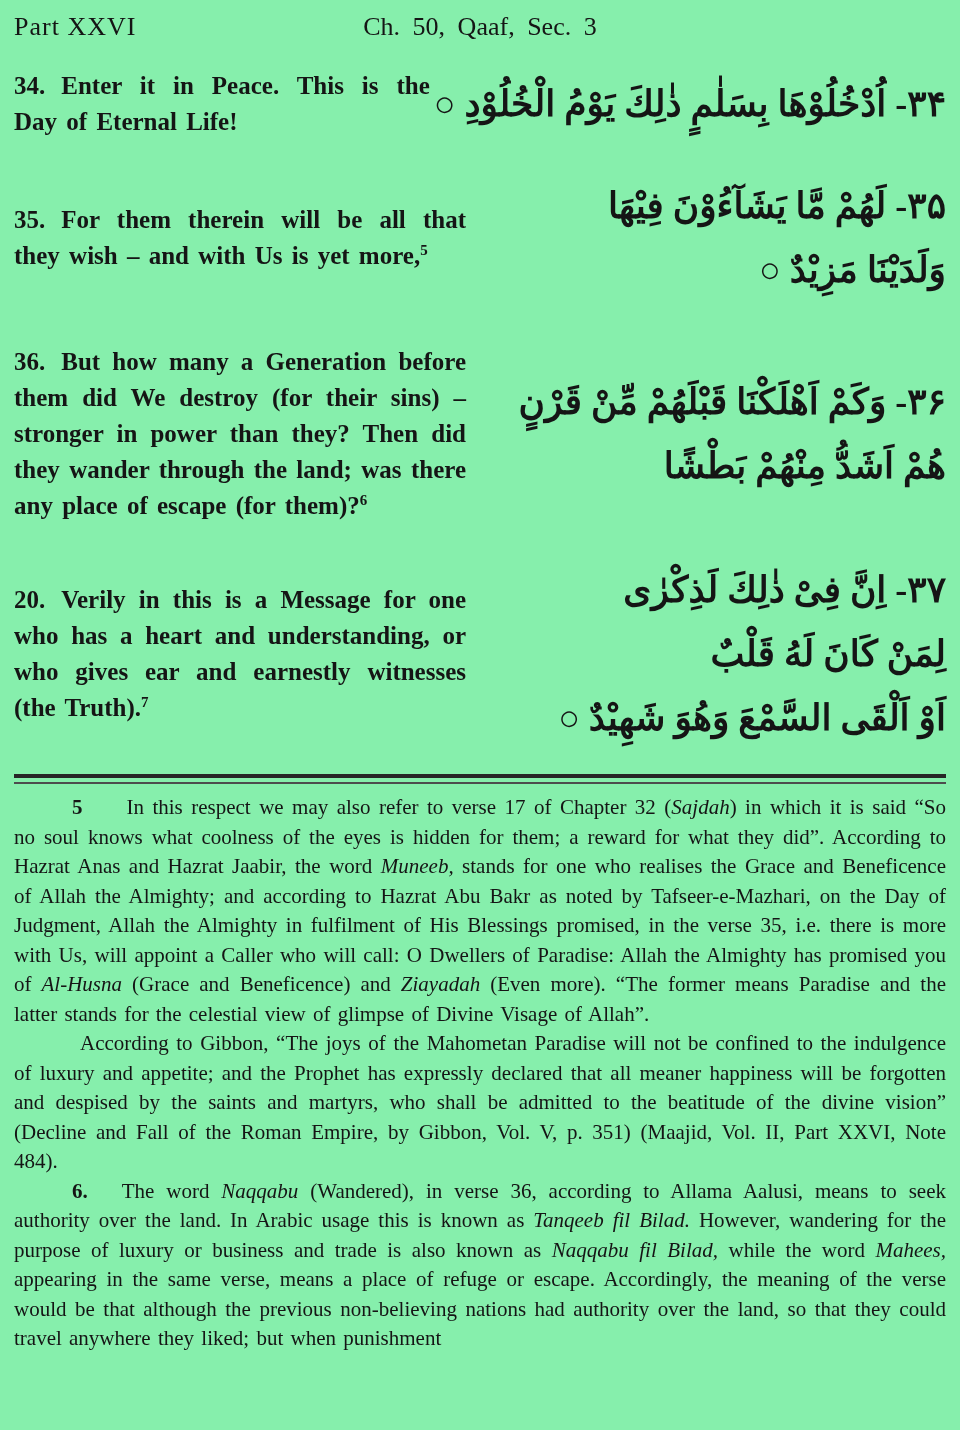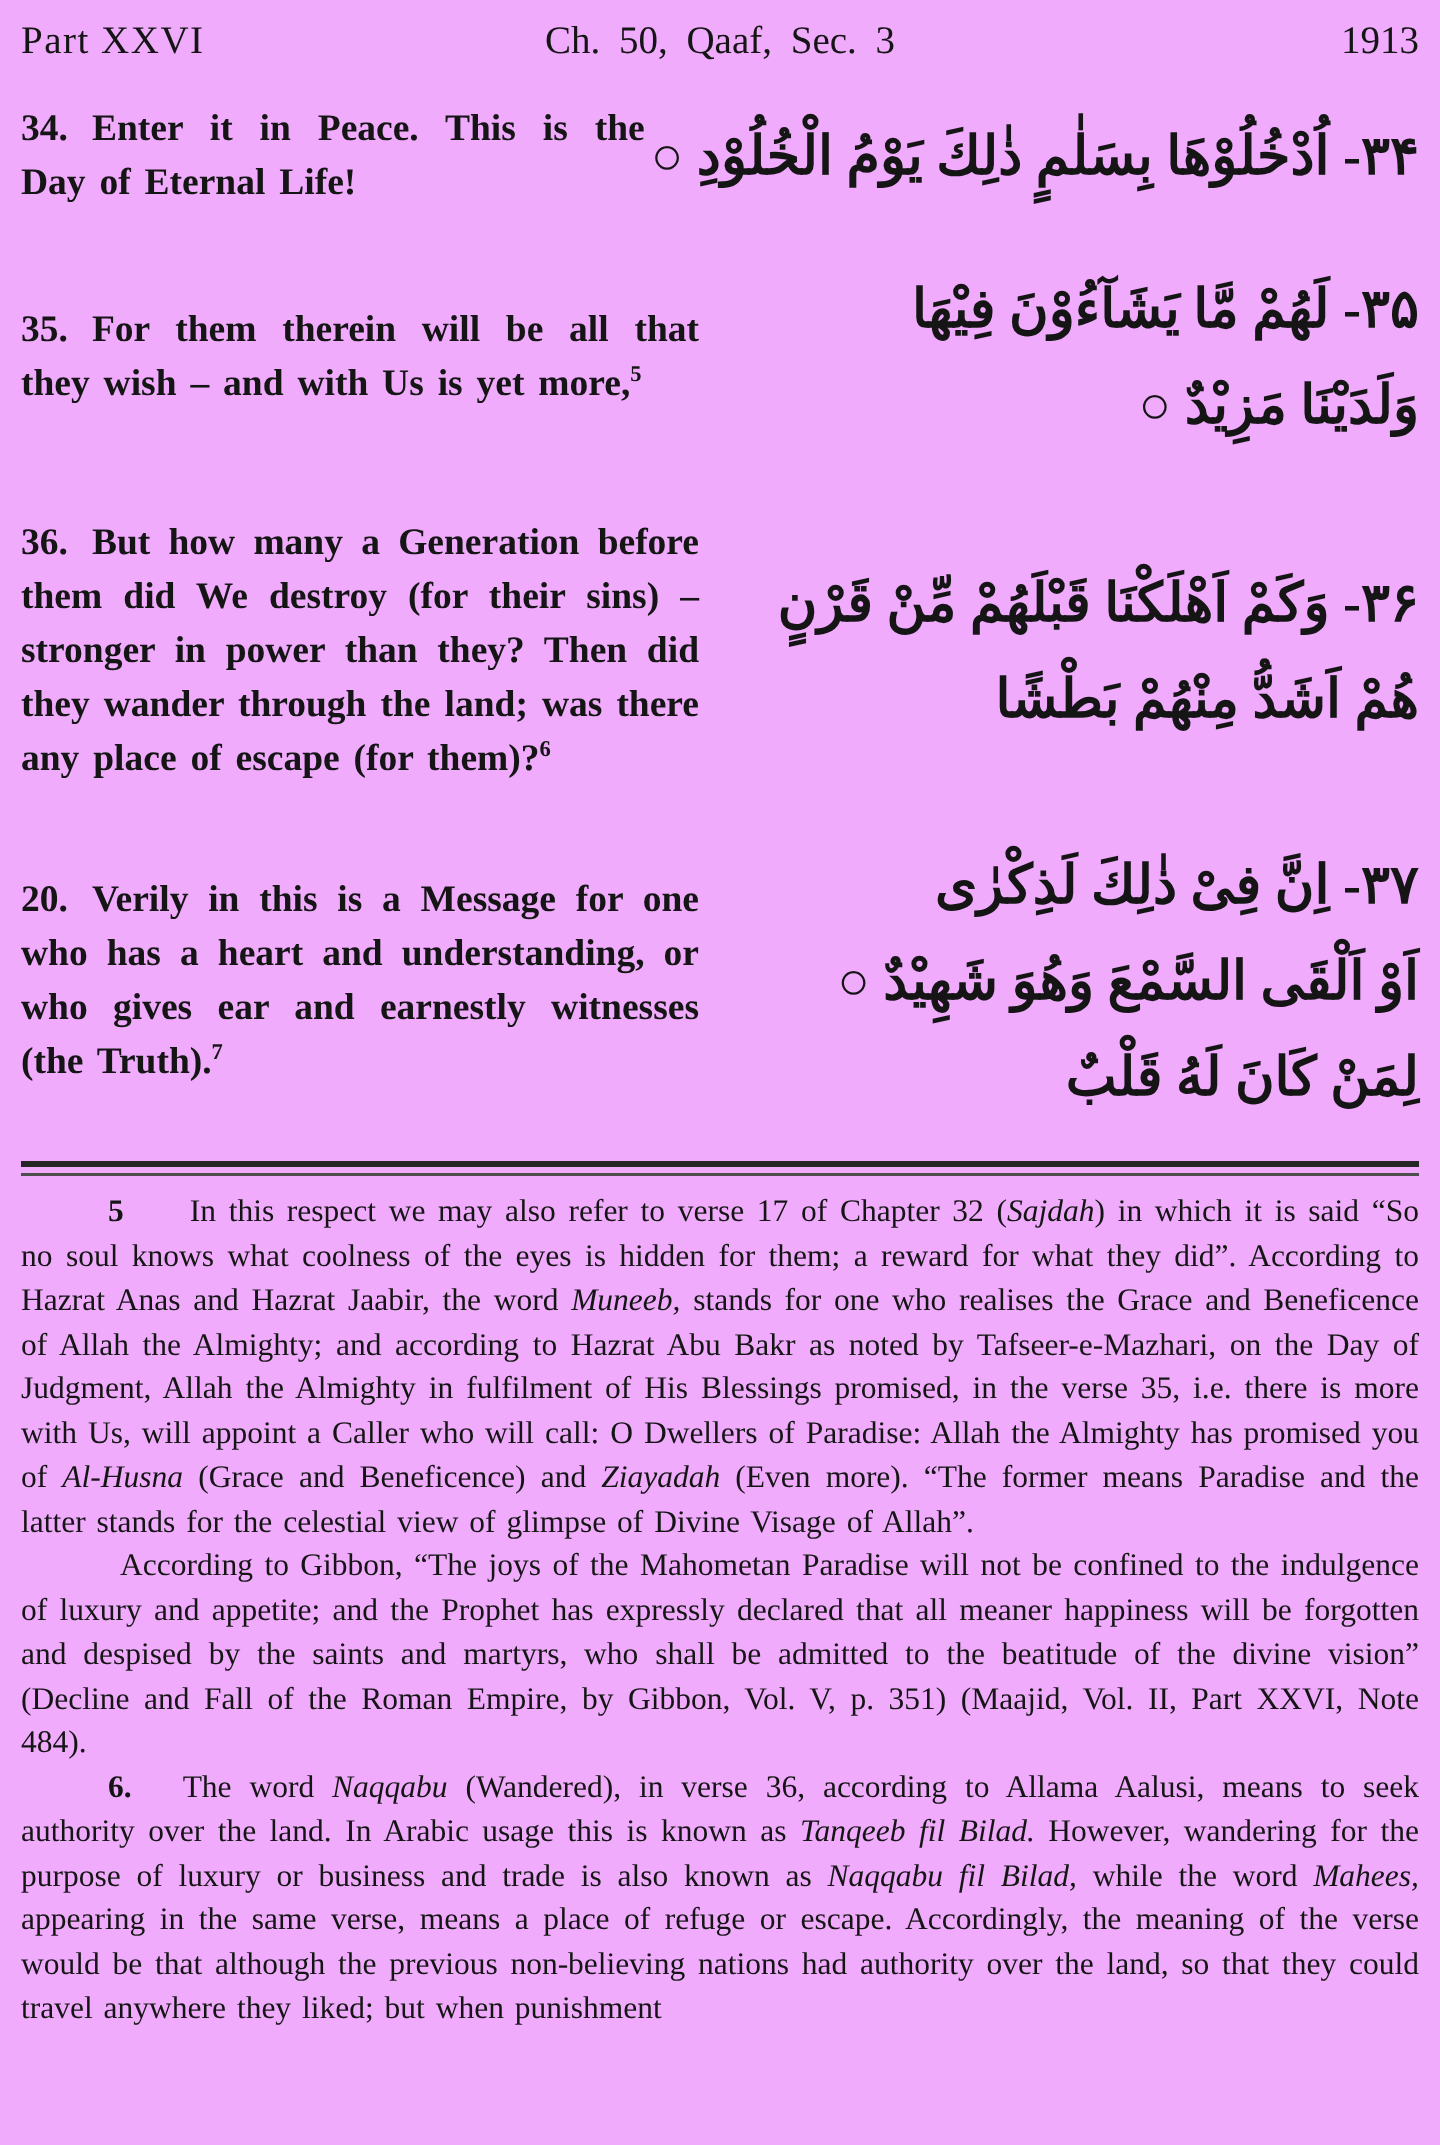--- a/index.html
+++ b/index.html
@@ -2,21 +2,21 @@
 <html lang="en"><head>
 <meta charset="utf-8">
 <style>
   * { margin: 0; padding: 0; box-sizing: border-box; }
   html, body { background: #e8e8e6; }
   .page {
     position: relative;
     width: 960px;
     height: 1430px;
     margin: 0 auto;
-    background: #f0abfc;
+    background: #86efac;
     color: #151515;
     font-family: "Liberation Serif", "DejaVu Serif", serif;
     padding: 0 14px;
     overflow: hidden;
   }
   
   .header {
     display: flex;
     align-items: baseline;
     padding-top: 12px;
@@ -81,21 +81,20 @@
   .para-indent { text-indent: 66px; }
 </style>
 </head>
 <body>
 
 <div class="page">
 
   <div class="header">
     <span class="h-left">Part XXVI</span>
     <span class="h-center">Ch. 50, Qaaf, Sec. 3</span>
-    <span class="h-right">1913</span>
   </div>
 
   <div class="verses">
 
     <div class="verse-row row-34">
       <div class="verse-en">
         <span class="vnum">34.</span><span>Enter it in Peace. This is the Day of Eternal Life!</span>
       </div>
       <div class="verse-ar" dir="rtl">
         <div class="ar-line">۳۴- اُدْخُلُوْهَا بِسَلٰمٍ ذٰلِكَ يَوْمُ الْخُلُوْدِ ○</div>
@@ -121,22 +120,22 @@
         <div class="ar-line">هُمْ اَشَدُّ مِنْهُمْ بَطْشًا</div>
       </div>
     </div>
 
     <div class="verse-row row-37">
       <div class="verse-en">
         <span class="vnum">20.</span><span>Verily in this is a Message for one who has a heart and understanding, or who gives ear and earnestly witnesses (the Truth).</span><sup>7</sup>
       </div>
       <div class="verse-ar" dir="rtl">
         <div class="ar-line">۳۷- اِنَّ فِىْ ذٰلِكَ لَذِكْرٰى</div>
+        <div class="ar-line">لِمَنْ كَانَ لَهُ قَلْبٌ</div>
         <div class="ar-line">اَوْ اَلْقَى السَّمْعَ وَهُوَ شَهِيْدٌ ○</div>
-        <div class="ar-line">لِمَنْ كَانَ لَهُ قَلْبٌ</div>
       </div>
     </div>
 
   </div>
 
   <div class="rule"></div>
 
   <div class="footnotes">
 
     <p class="footnote"><span class="fn-num">5</span><span class="gap-wide"></span><span>In this respect we may also refer to verse 17 of Chapter 32 (</span><i>Sajdah</i><span>) in which it is said “So no soul knows what coolness of the eyes is hidden for them; a reward for what they did”. According to Hazrat Anas and Hazrat Jaabir, the word </span><i>Muneeb,</i><span> stands for one who realises the Grace and Beneficence of Allah the Almighty; and according to Hazrat Abu Bakr as noted by Tafseer-e-Mazhari, on the Day of Judgment, Allah the Almighty in fulfilment of His Blessings promised, in the verse 35, i.e. there is more with Us, will appoint a Caller who will call: O Dwellers of Paradise: Allah the Almighty has promised you of </span><i>Al-Husna</i><span> (Grace and Beneficence) and </span><i>Ziayadah</i><span> (Even more). “The former means Paradise and the latter stands for the celestial view of glimpse of Divine Visage of Allah”.</span></p>

